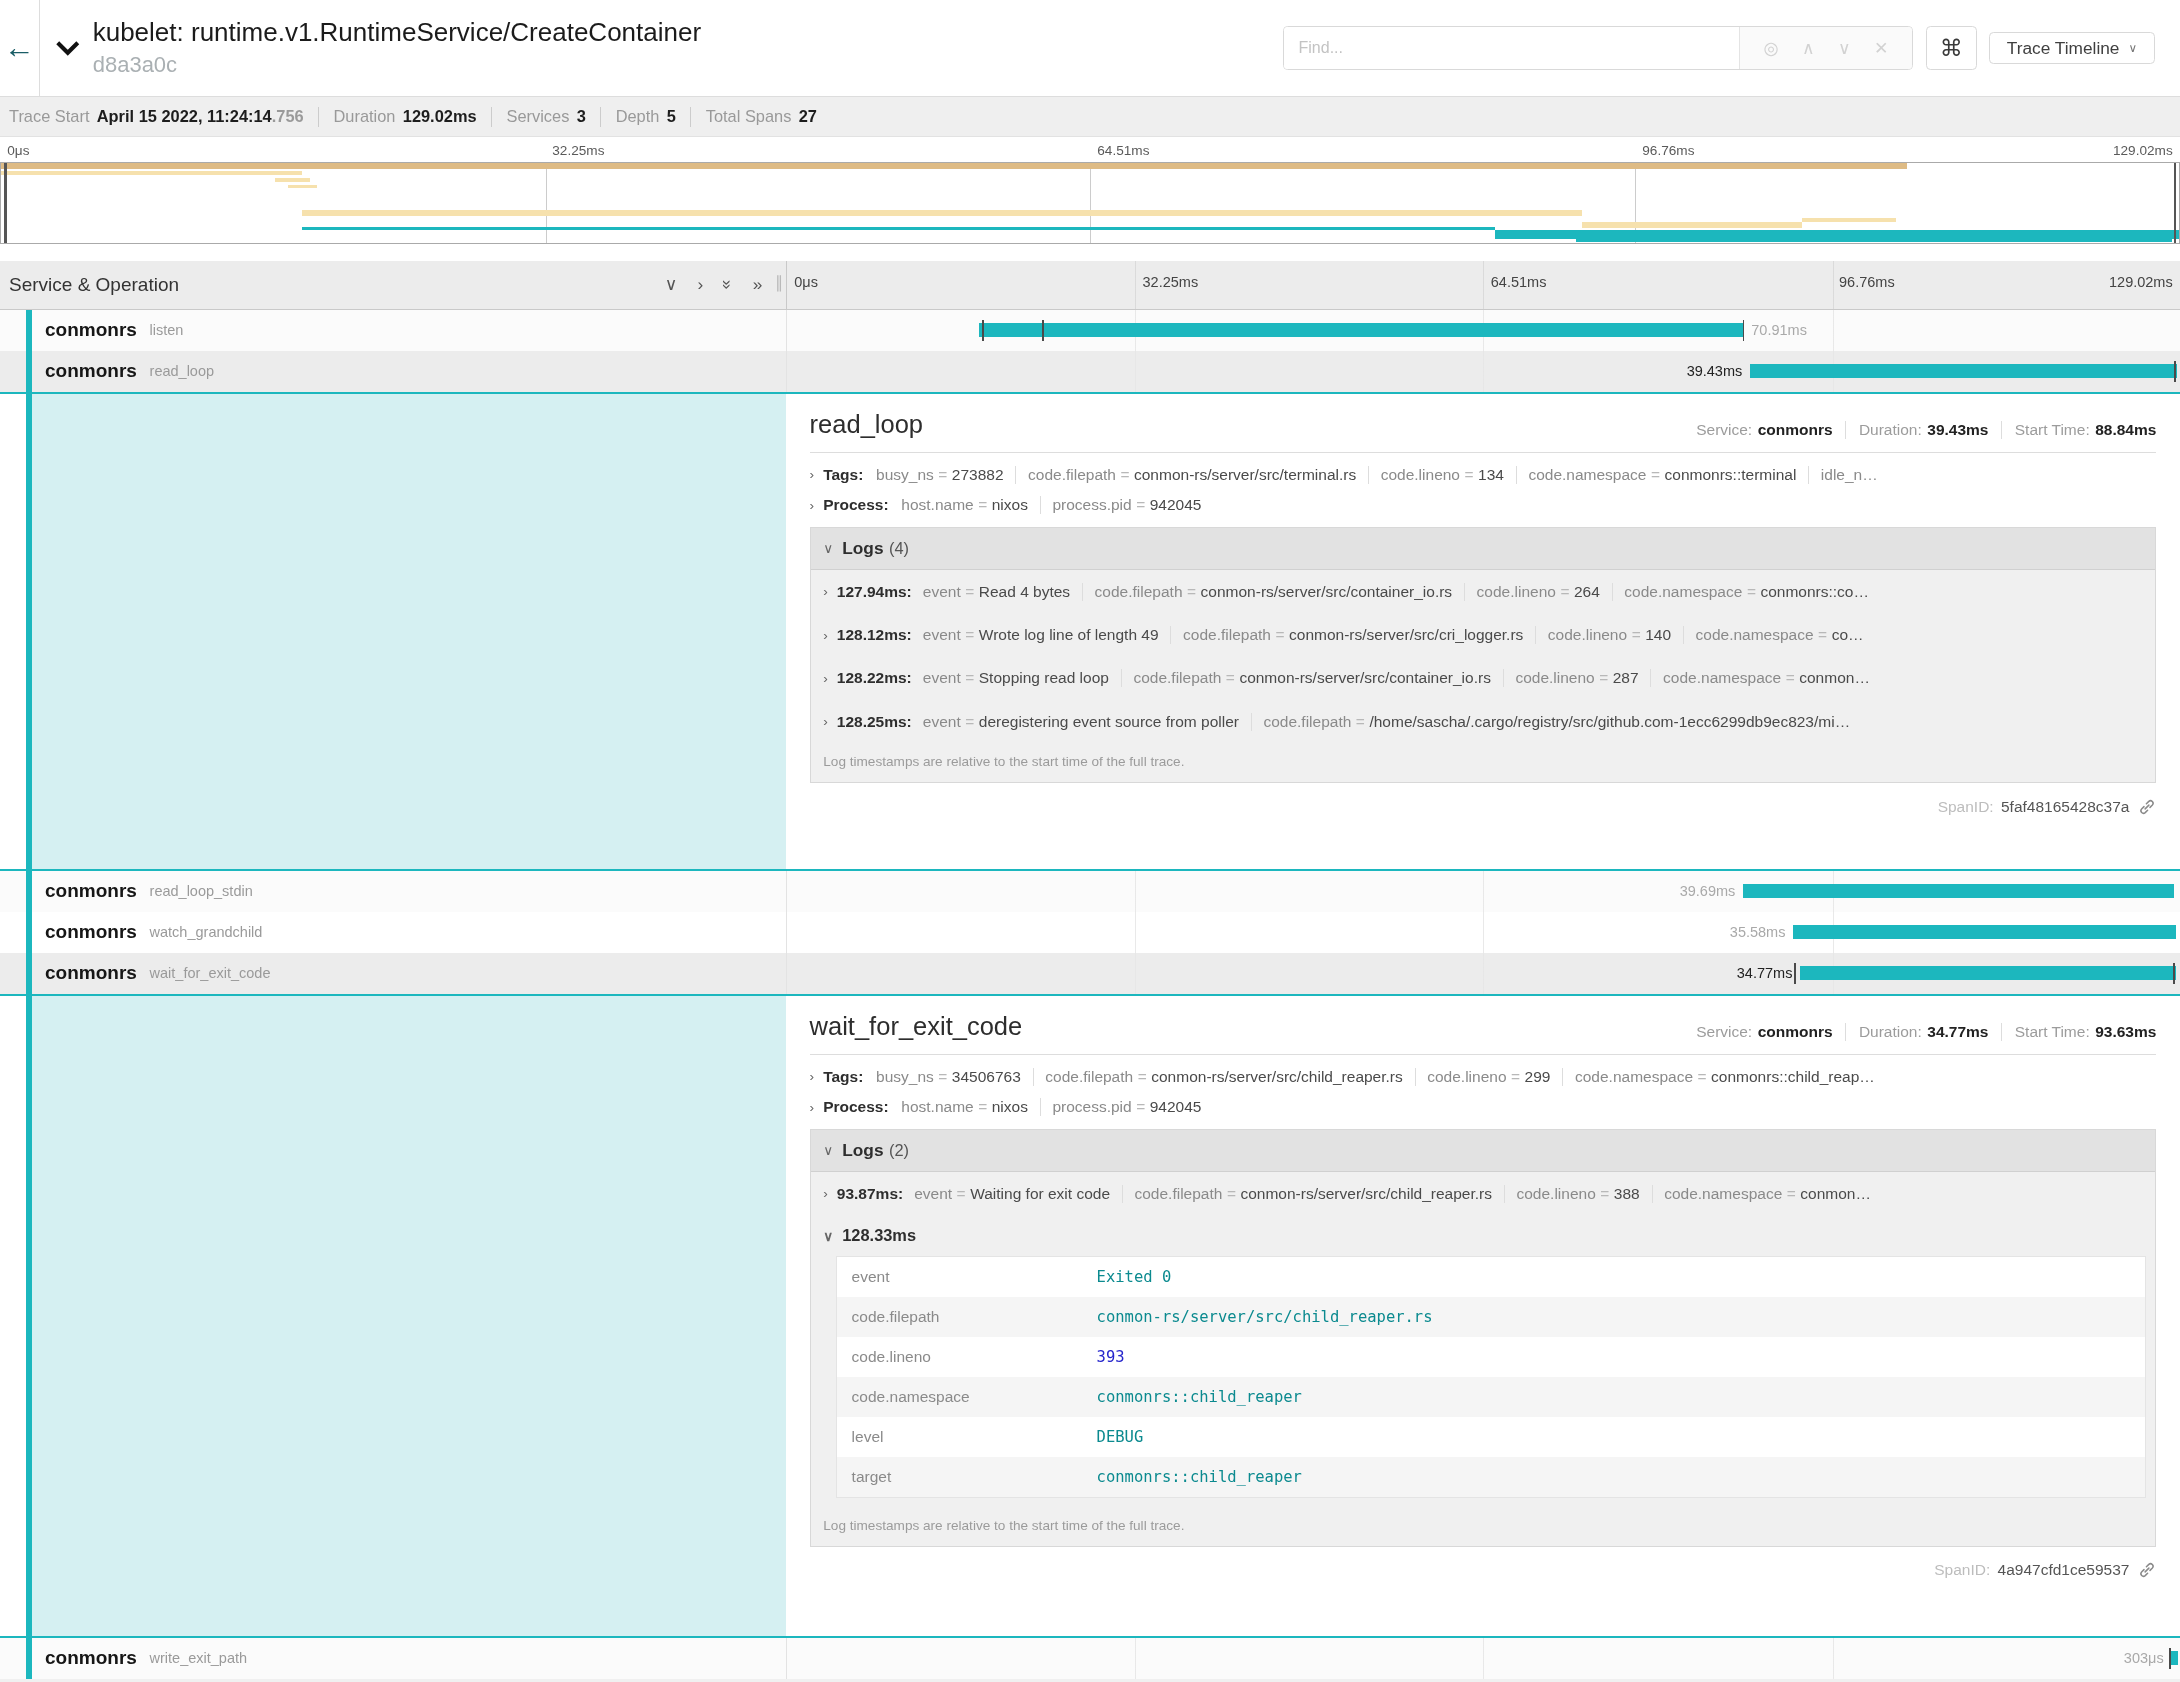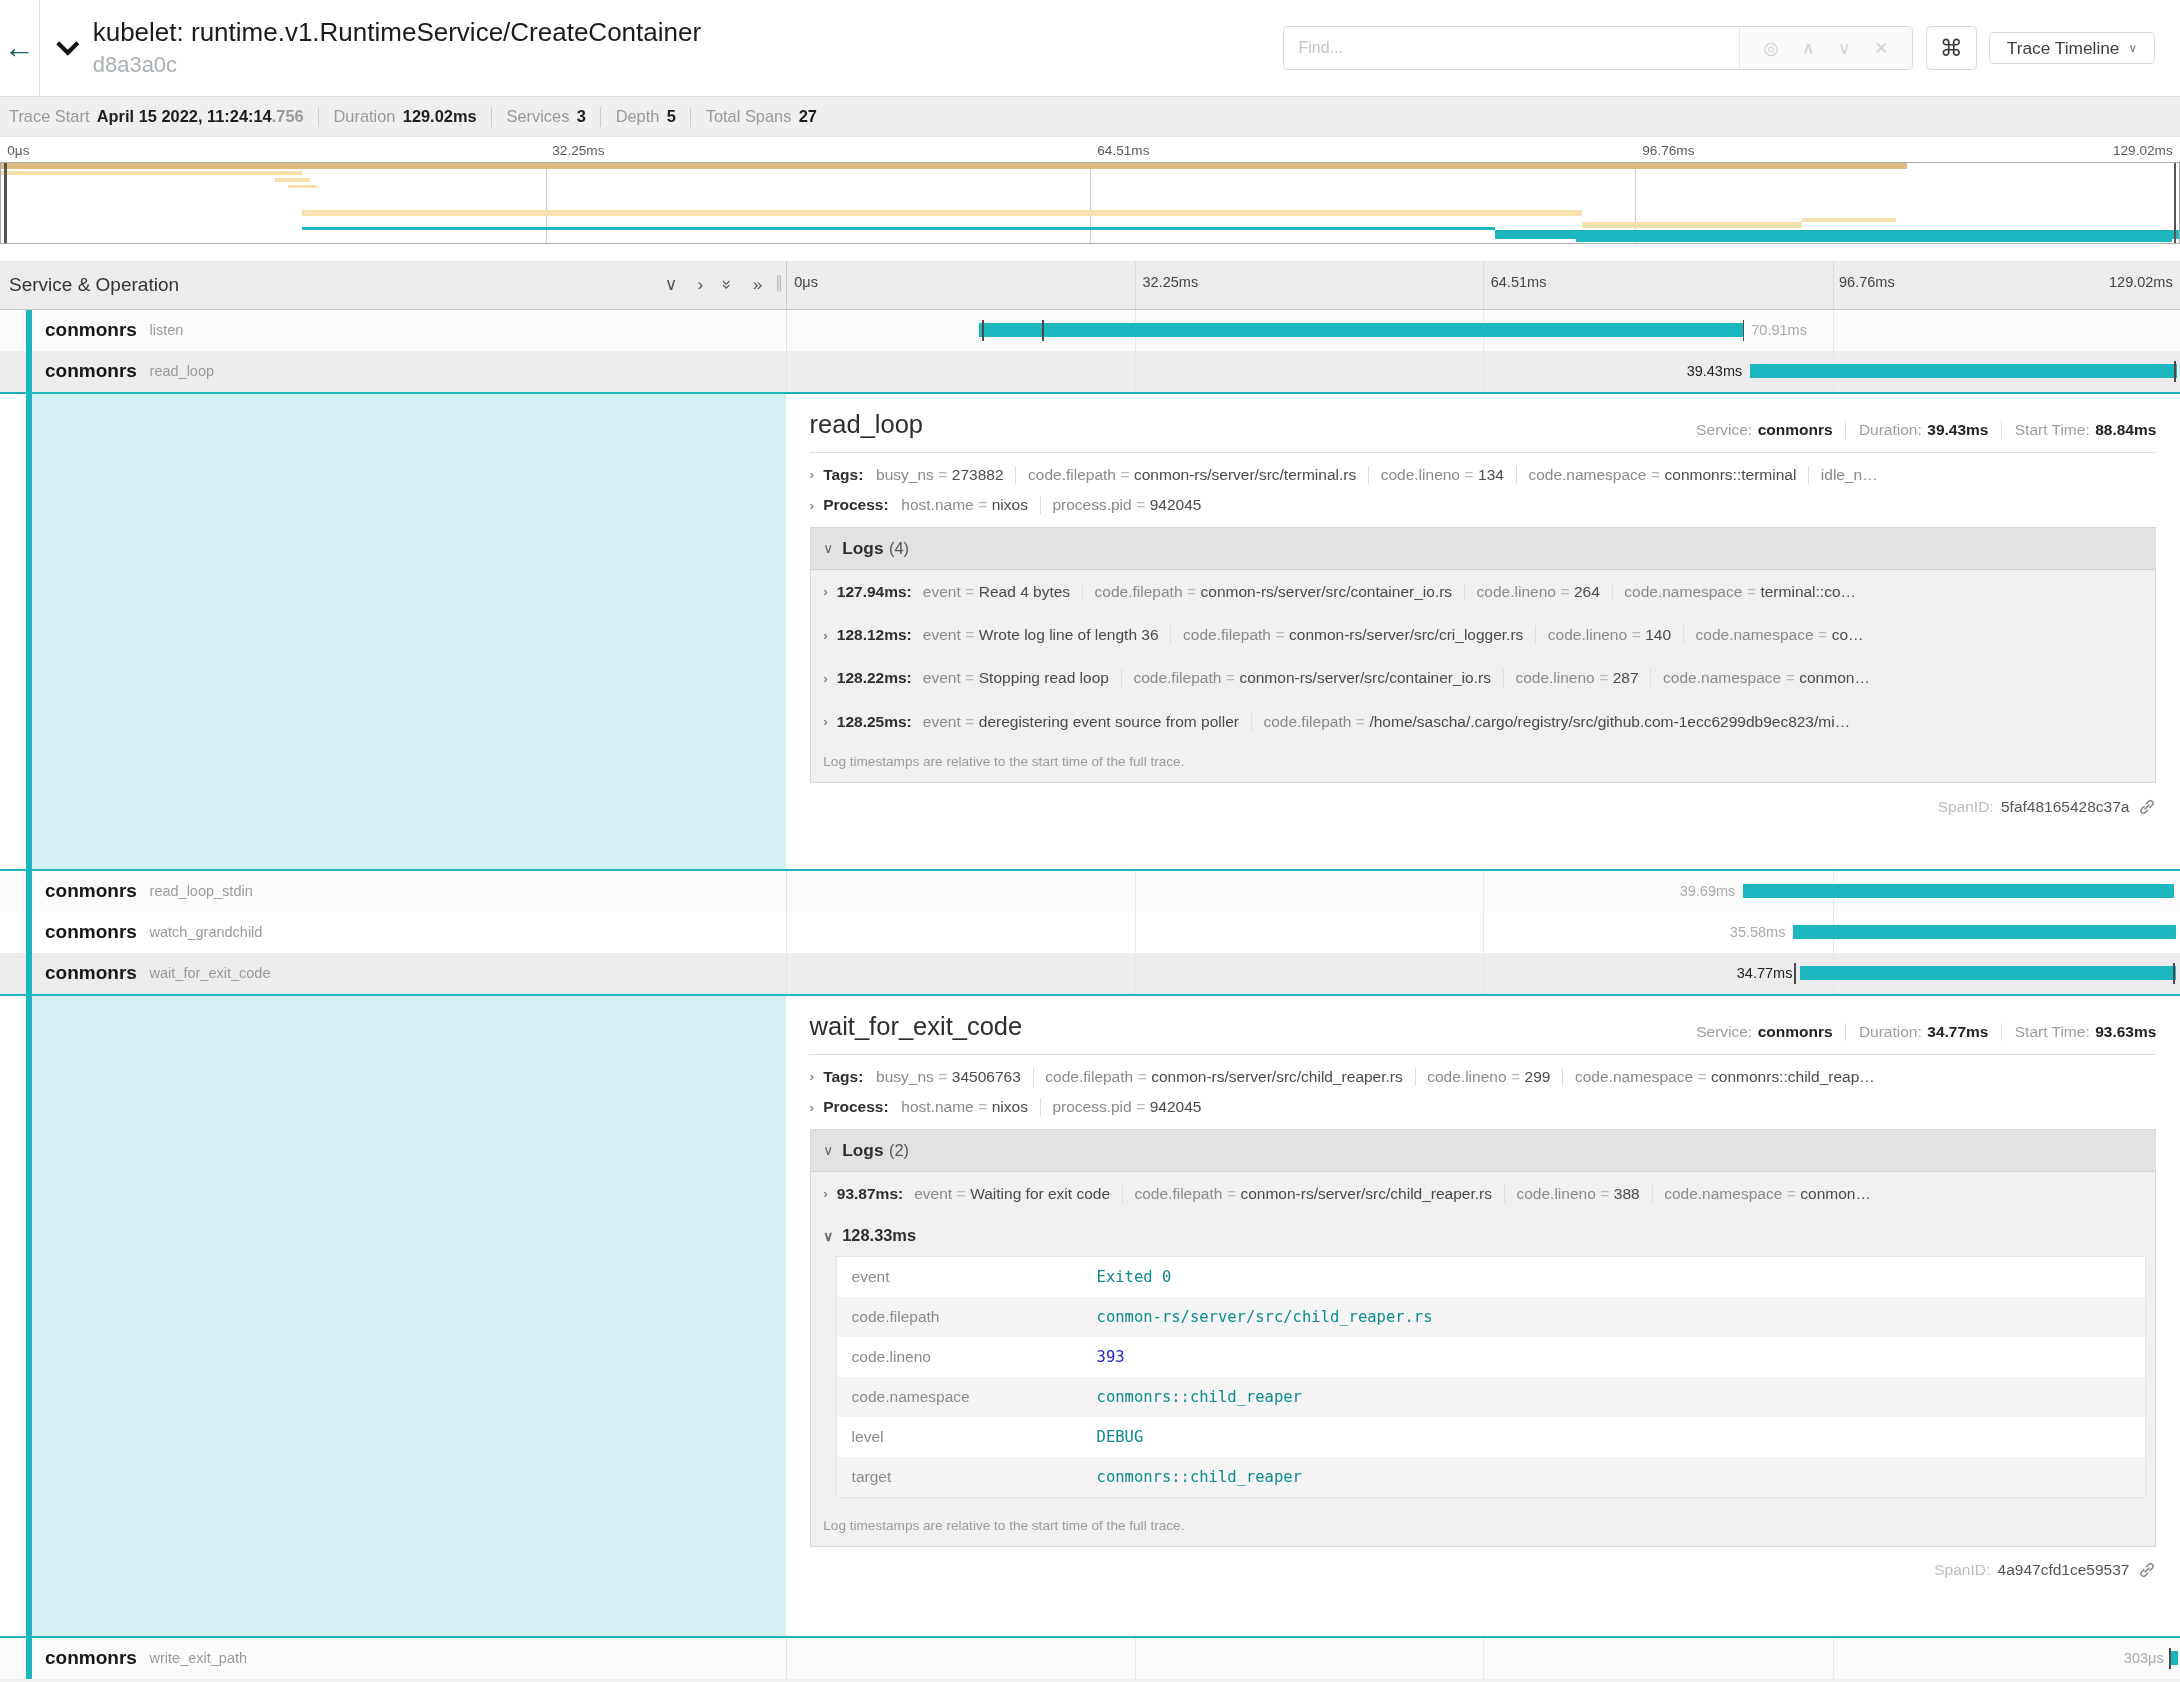--- a/index.html
+++ b/index.html
@@ -279,26 +279,26 @@
             </div>
             <div class="log-row">
               <span class="tgl">›</span>
               <span class="log-time">127.94ms:</span>
               <span class="kv"><span class="k">event</span><span class="e">=</span><span class="v">Read 4 bytes</span></span>
               <span class="sep"></span>
               <span class="kv"><span class="k">code.filepath</span><span class="e">=</span><span class="v">conmon-rs/server/src/container_io.rs</span></span>
               <span class="sep"></span>
               <span class="kv"><span class="k">code.lineno</span><span class="e">=</span><span class="v">264</span></span>
               <span class="sep"></span>
-              <span class="kv"><span class="k">code.namespace</span><span class="e">=</span><span class="v">terminal::co…</span></span>
+              <span class="kv"><span class="k">code.namespace</span><span class="e">=</span><span class="v">conmonrs::co…</span></span>
             </div>
             <div class="log-row">
               <span class="tgl">›</span>
               <span class="log-time">128.12ms:</span>
-              <span class="kv"><span class="k">event</span><span class="e">=</span><span class="v">Wrote log line of length 36</span></span>
+              <span class="kv"><span class="k">event</span><span class="e">=</span><span class="v">Wrote log line of length 49</span></span>
               <span class="sep"></span>
               <span class="kv"><span class="k">code.filepath</span><span class="e">=</span><span class="v">conmon-rs/server/src/cri_logger.rs</span></span>
               <span class="sep"></span>
               <span class="kv"><span class="k">code.lineno</span><span class="e">=</span><span class="v">140</span></span>
               <span class="sep"></span>
               <span class="kv"><span class="k">code.namespace</span><span class="e">=</span><span class="v">co…</span></span>
             </div>
             <div class="log-row">
               <span class="tgl">›</span>
               <span class="log-time">128.22ms:</span>

